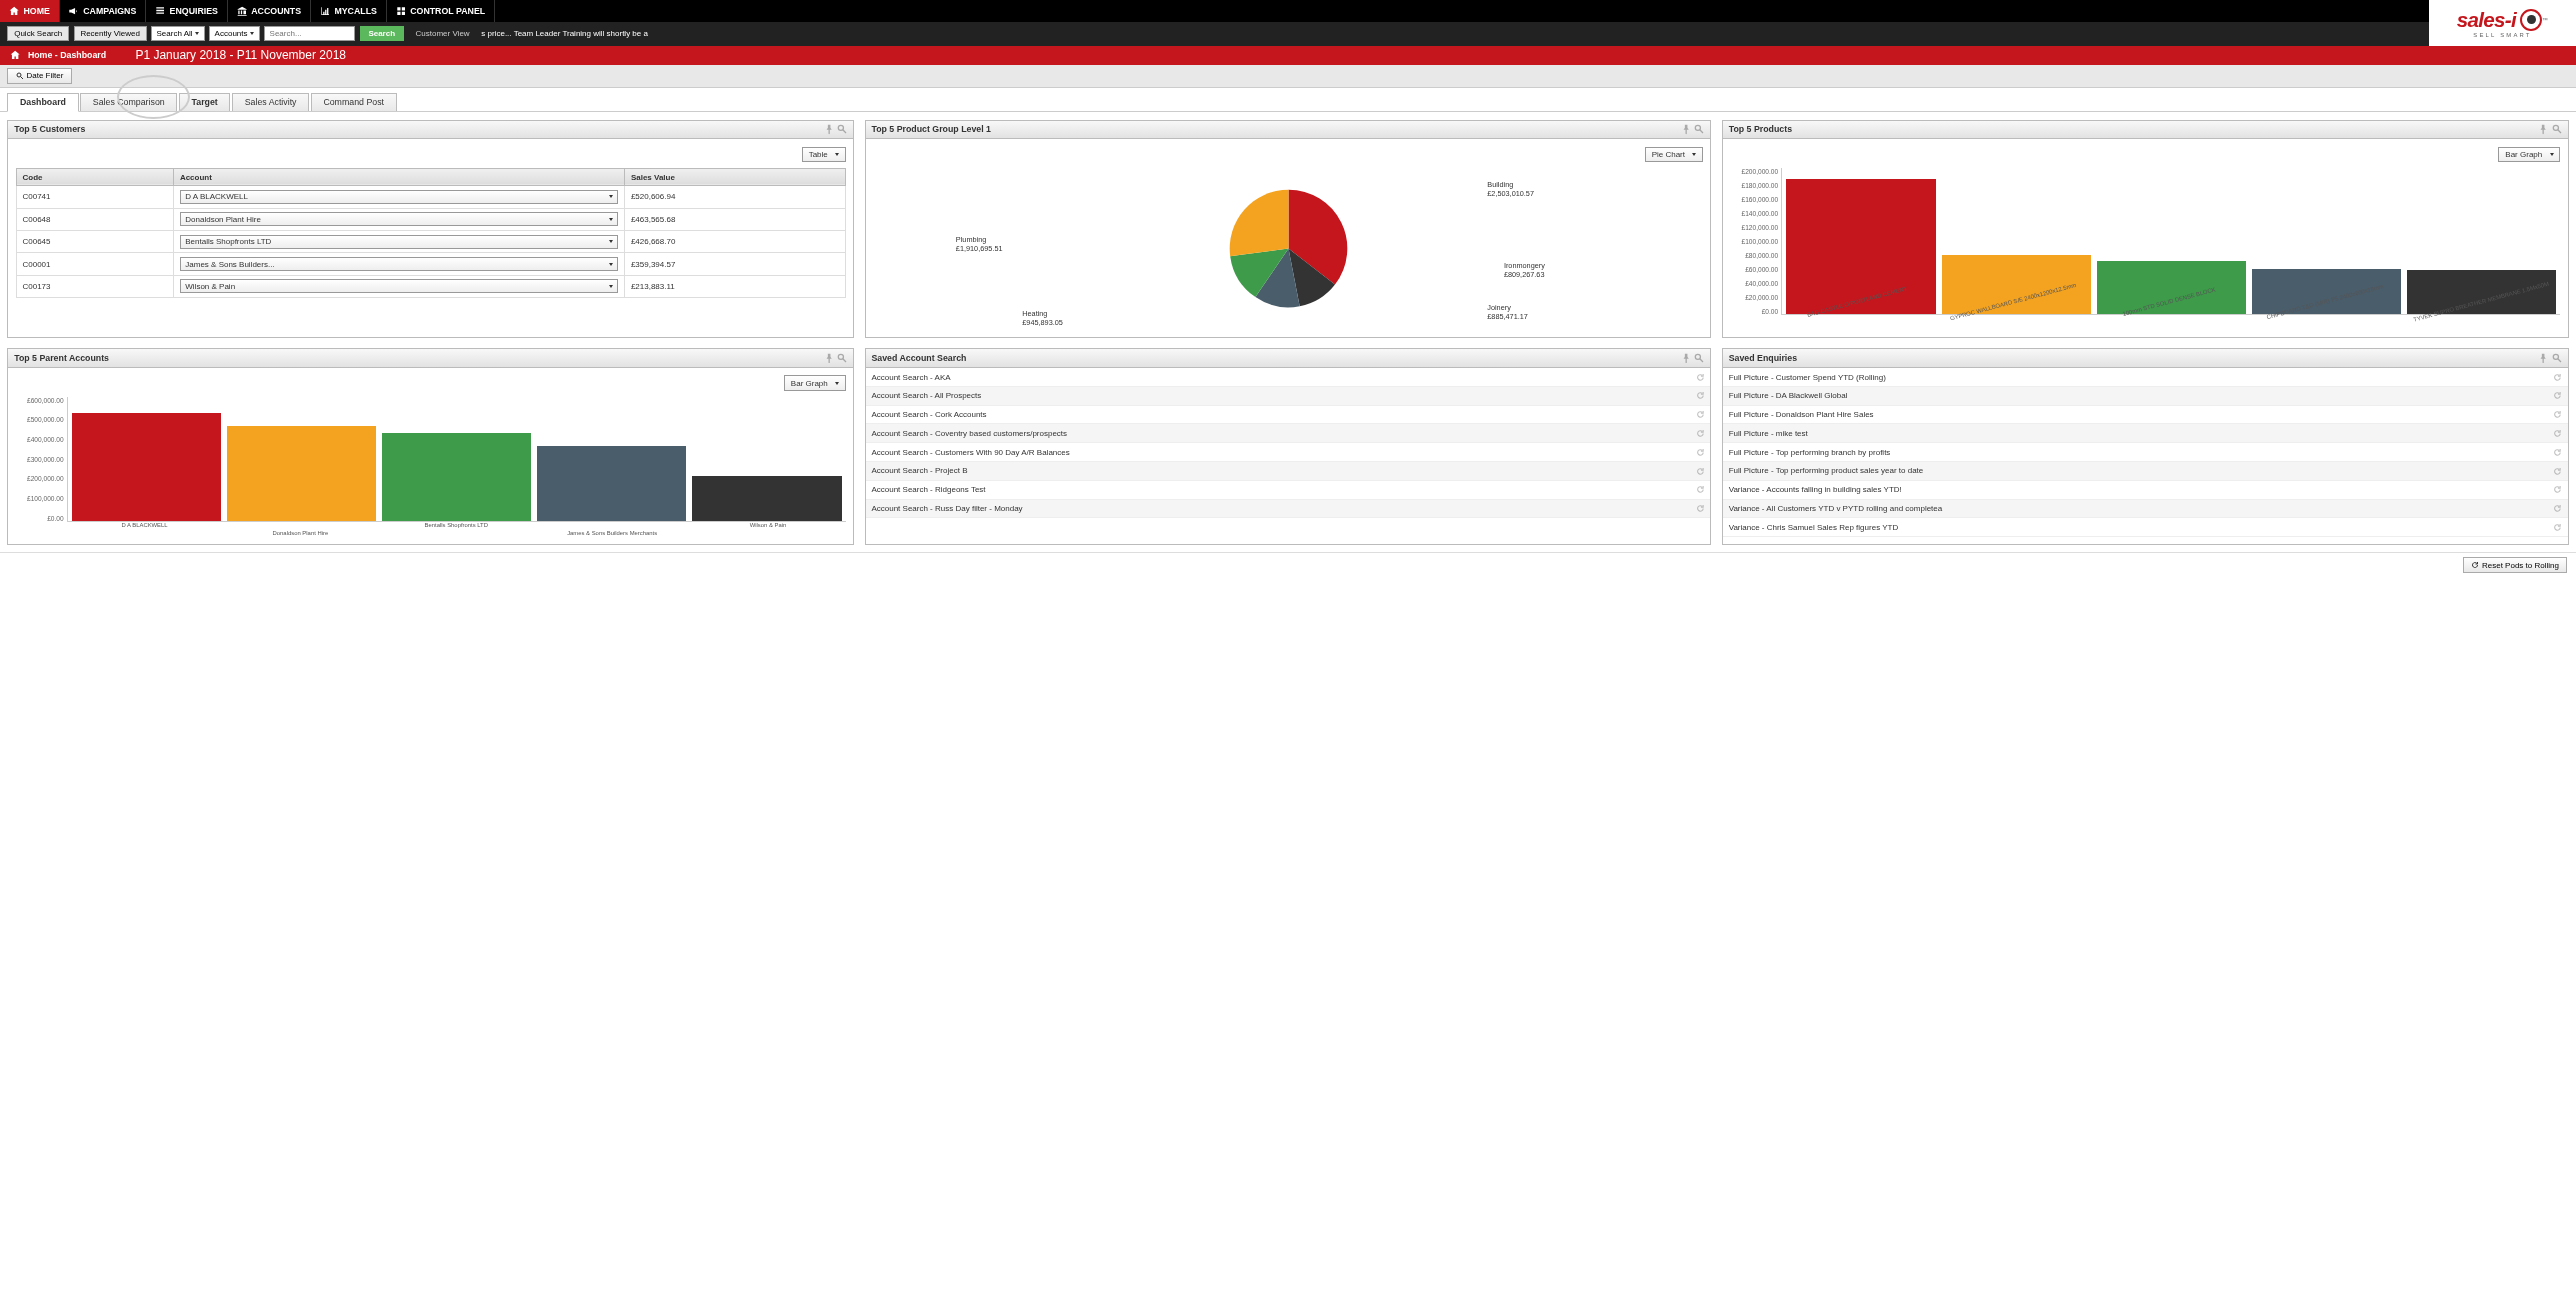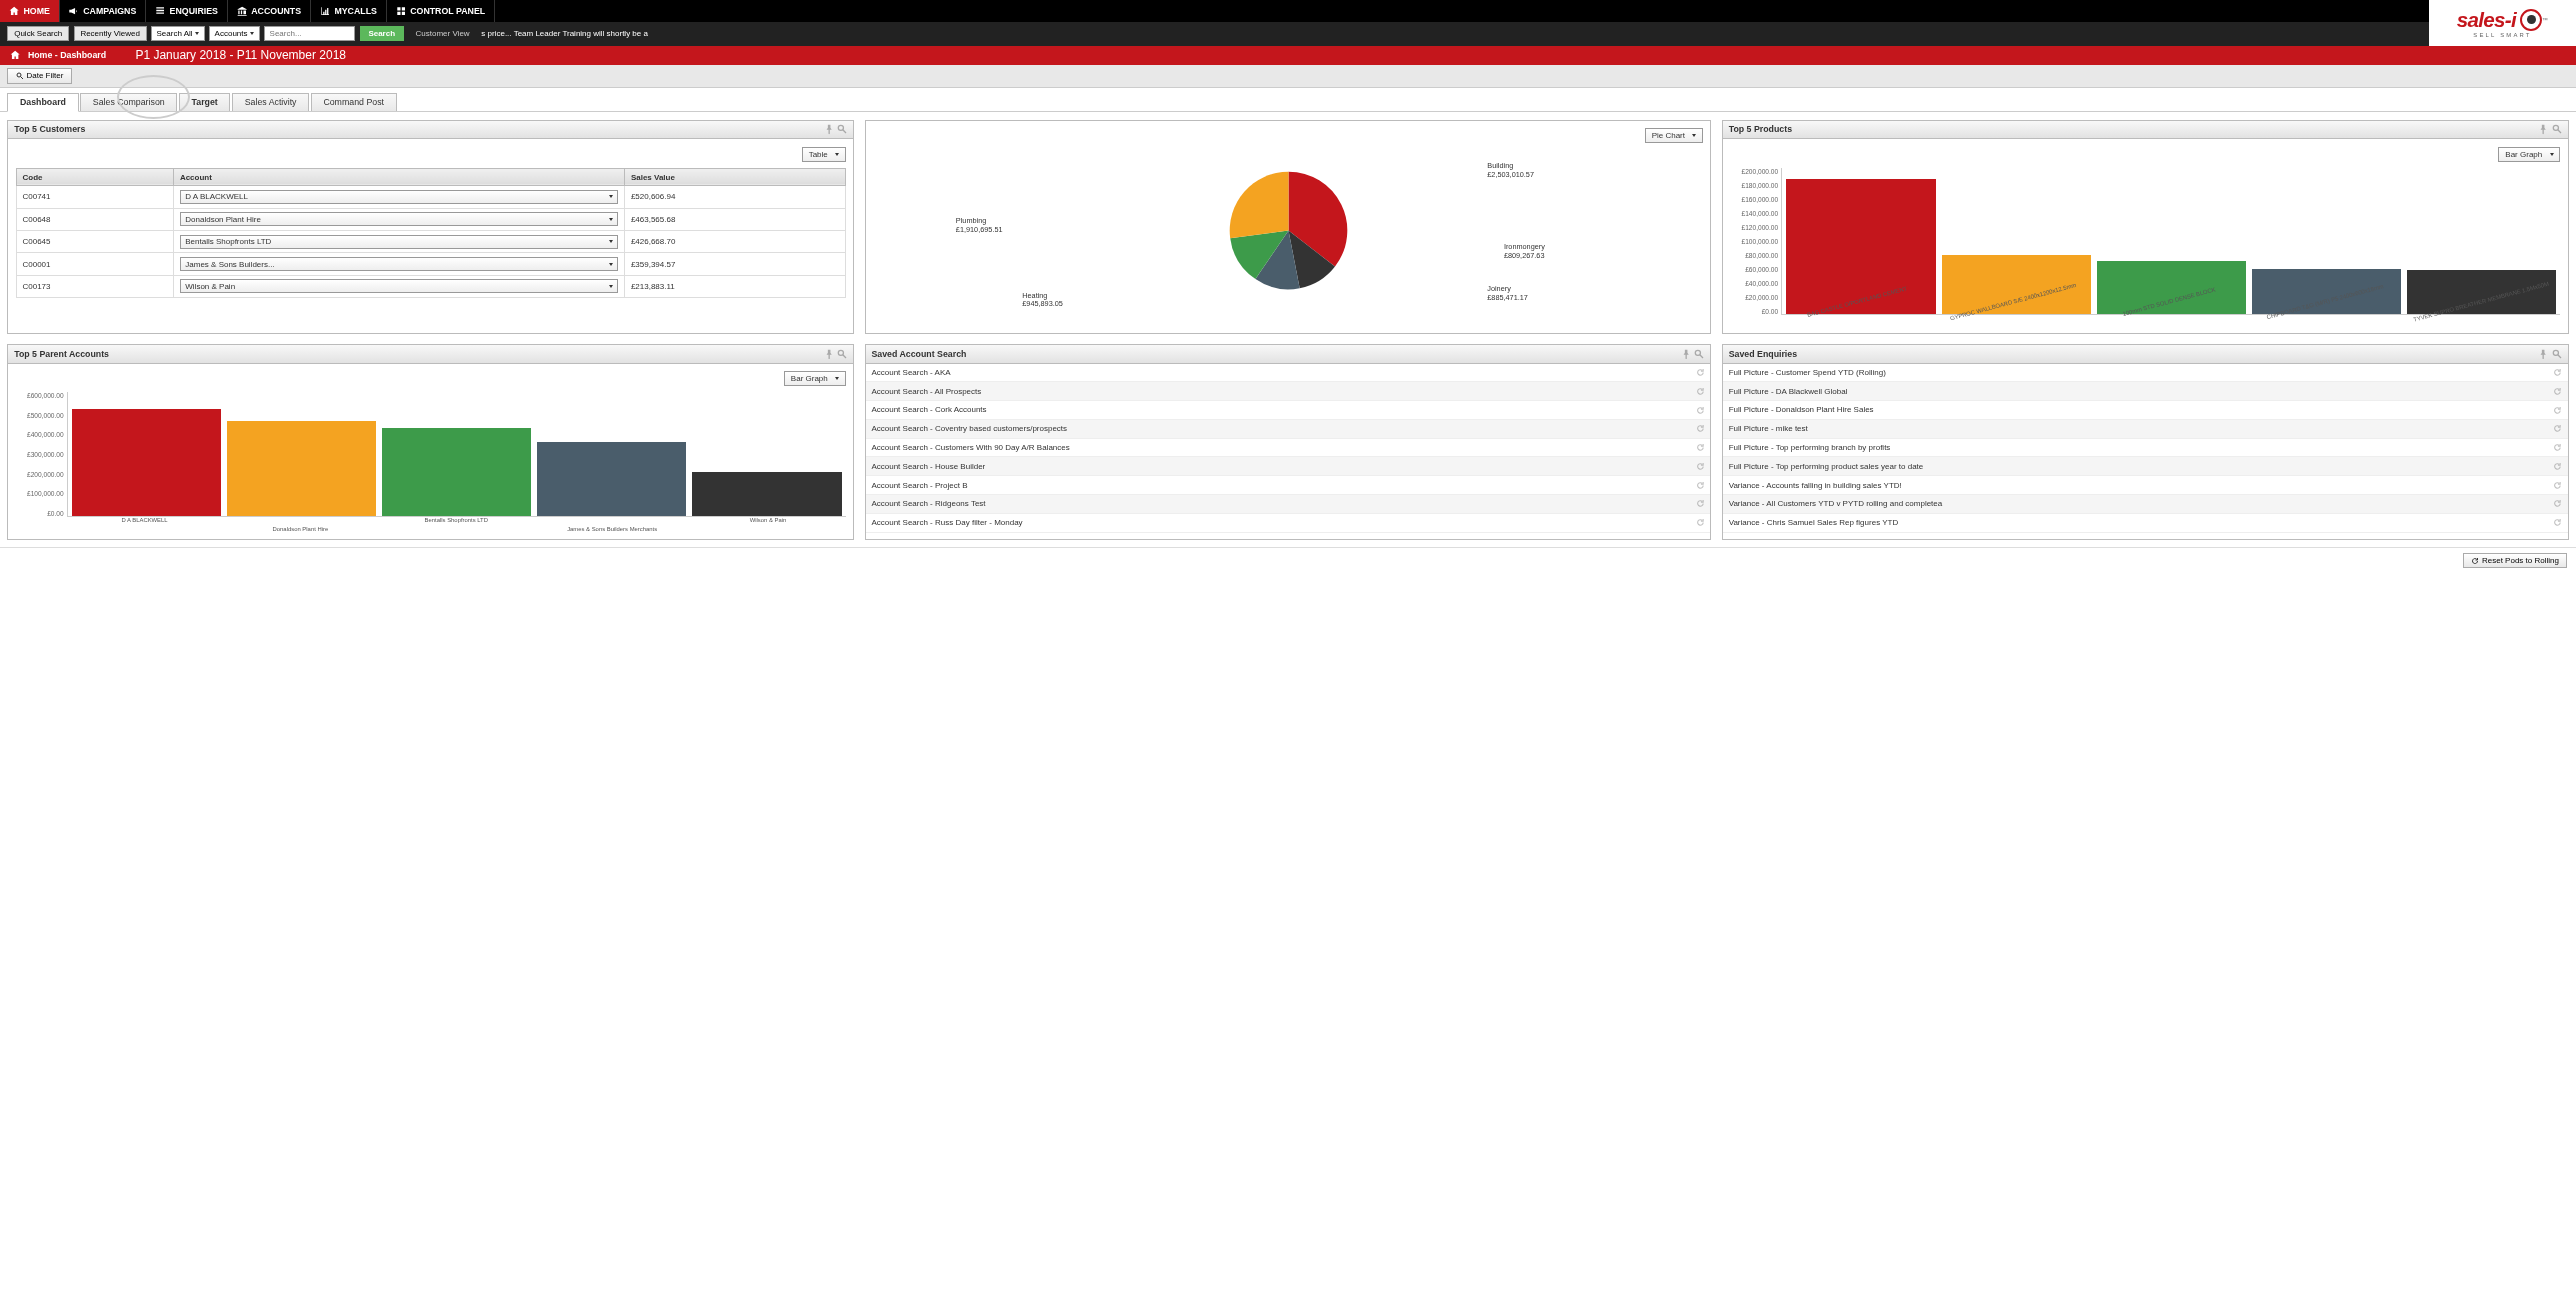--- a/index.html
+++ b/index.html
@@ -289,20 +289,36 @@
                 </div>
               </td>
     <td>£213,883.11</td>
             </tr>
           </tbody>
       </table>
     </div>
   </div>
 
   <div class="pod">
+    <div class="pod-header">
+      <span>Top 5 Product Group Level 1</span>
+      <div class="icons">
+        <span>
+            <svg width="10.3" height="10.3" viewBox="0 0 16 16" fill="#666">
+              <path d="M6 1h4v5l2 3H4l2-3z M7 9h2v6l-1 1-1-1z"></path>
+            </svg>
+          </span>
+        <span>
+            <svg width="10.3" height="10.3" viewBox="0 0 16 16" fill="none" stroke="#666" stroke-width="2">
+              <circle cx="6" cy="6" r="4"></circle>
+              <path d="M9 9l5 5"></path>
+            </svg>
+          </span>
+      </div>
+    </div>
     <div class="pod-body">
       <div class="pod-select">
         <div class="sel-box">
             <span>Pie Chart</span>
             <span class="arr"></span>
           </div>
       </div>
       <div class="pie-area" style="clear:both;">
         <svg class="pie-svg" id="pie-svg" viewBox="0 0 100 100">
             <path d="M50 50 L50 10 A40 40 0 0 1 81.63411717067291 74.48024981147327 Z" fill="#c4161c"></path>
@@ -477,26 +493,20 @@
               <path d="M13 8a5 5 0 1 1-1.5-3.5M13 2v4h-4"></path>
             </svg>
           </li>
           <li>
             <span>Account Search - Customers With 90 Day A/R Balances</span>
             <svg class="refresh" viewBox="0 0 16 16" fill="none" stroke="#666" stroke-width="2">
               <path d="M13 8a5 5 0 1 1-1.5-3.5M13 2v4h-4"></path>
             </svg>
           </li>
           <li>
-            <span>Account Search - House Builder</span>
-            <svg class="refresh" viewBox="0 0 16 16" fill="none" stroke="#666" stroke-width="2">
-              <path d="M13 8a5 5 0 1 1-1.5-3.5M13 2v4h-4"></path>
-            </svg>
-          </li>
-          <li>
             <span>Account Search - Project B</span>
             <svg class="refresh" viewBox="0 0 16 16" fill="none" stroke="#666" stroke-width="2">
               <path d="M13 8a5 5 0 1 1-1.5-3.5M13 2v4h-4"></path>
             </svg>
           </li>
           <li>
             <span>Account Search - Ridgeons Test</span>
             <svg class="refresh" viewBox="0 0 16 16" fill="none" stroke="#666" stroke-width="2">
               <path d="M13 8a5 5 0 1 1-1.5-3.5M13 2v4h-4"></path>
             </svg>

